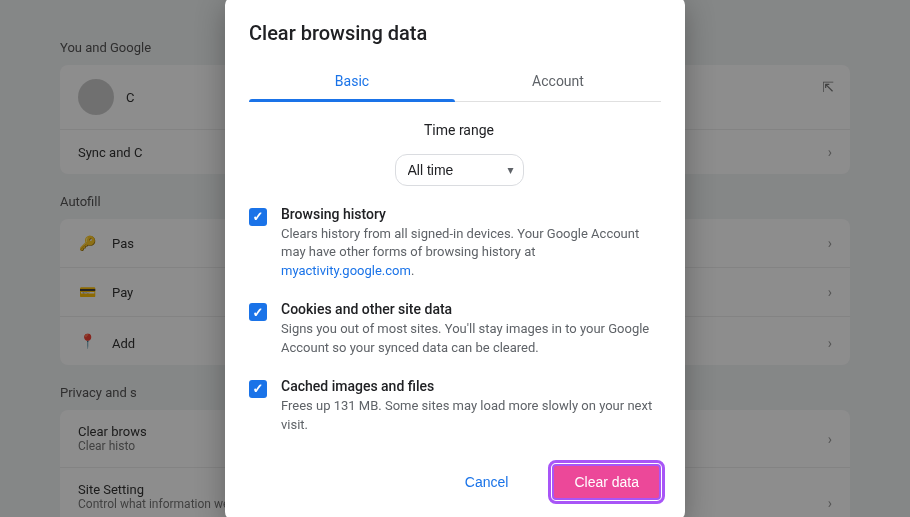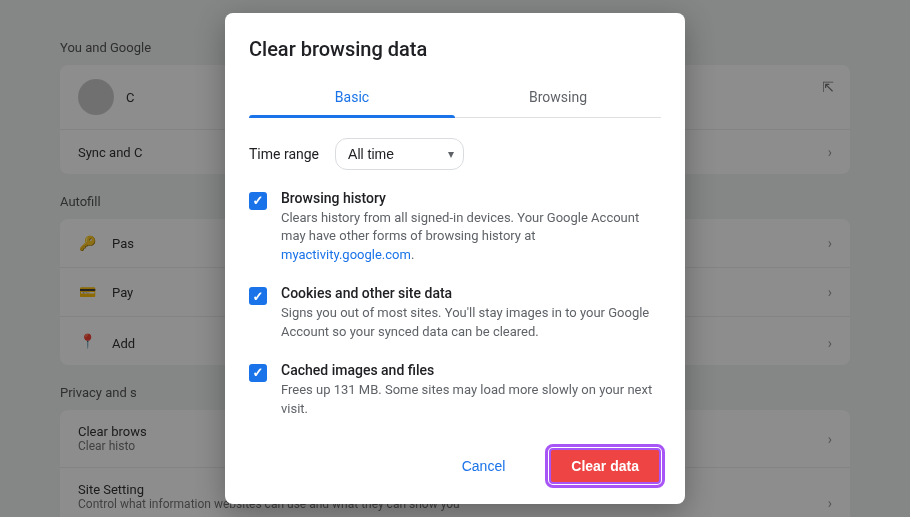--- a/index.html
+++ b/index.html
@@ -150,20 +150,21 @@
       background: #1a73e8;
       border-radius: 3px 3px 0 0;
     }
 
     
     .time-range-row {
       display: flex;
       align-items: center;
       padding: 20px 16px 10px 24px;
       gap: 16px;
+      flex-direction: column;
     }
 
     .time-range-label {
       font-size: 14px;
       color: #202124;
     }
 
     .time-range-select {
       appearance: none;
       border: 1px solid #dadce0;
@@ -259,26 +260,26 @@
       font-size: 14px;
       color: #1a73e8;
       border-radius: 4px;
       cursor: pointer;
       font-weight: 500;
     }
 
     .btn-clear {
       padding: 8px 20px;
       border: 2px solid #a855f7;
-      background: #ef4444;
+      background: #ec4899;
       font-size: 14px;
       color: #fff;
       border-radius: 4px;
       cursor: pointer;
-      font-weight: 700;
+      font-weight: 400;
       outline: 3px solid #a855f7;
       outline-offset: 1px;
     }
   </style>
 </head>
 <body>
 
 <div class="bg-page">
 
   <div>
@@ -350,21 +351,21 @@
 </div>
 
 <div class="overlay">
 
   <div class="dialog">
 
     <div class="dialog-title">Clear browsing data</div>
 
     <div class="dialog-tabs">
       <div class="tab active">Basic</div>
-      <div class="tab">Browsing</div>
+      <div class="tab">Account</div>
     </div>
 
     <div class="time-range-row">
       <span class="time-range-label">Time range</span>
       <div class="select-wrapper">
         <select class="time-range-select">
           <option>Last hour</option>
           <option>Last 24 hours</option>
           <option>Last 7 days</option>
           <option>Last 4 weeks</option>

